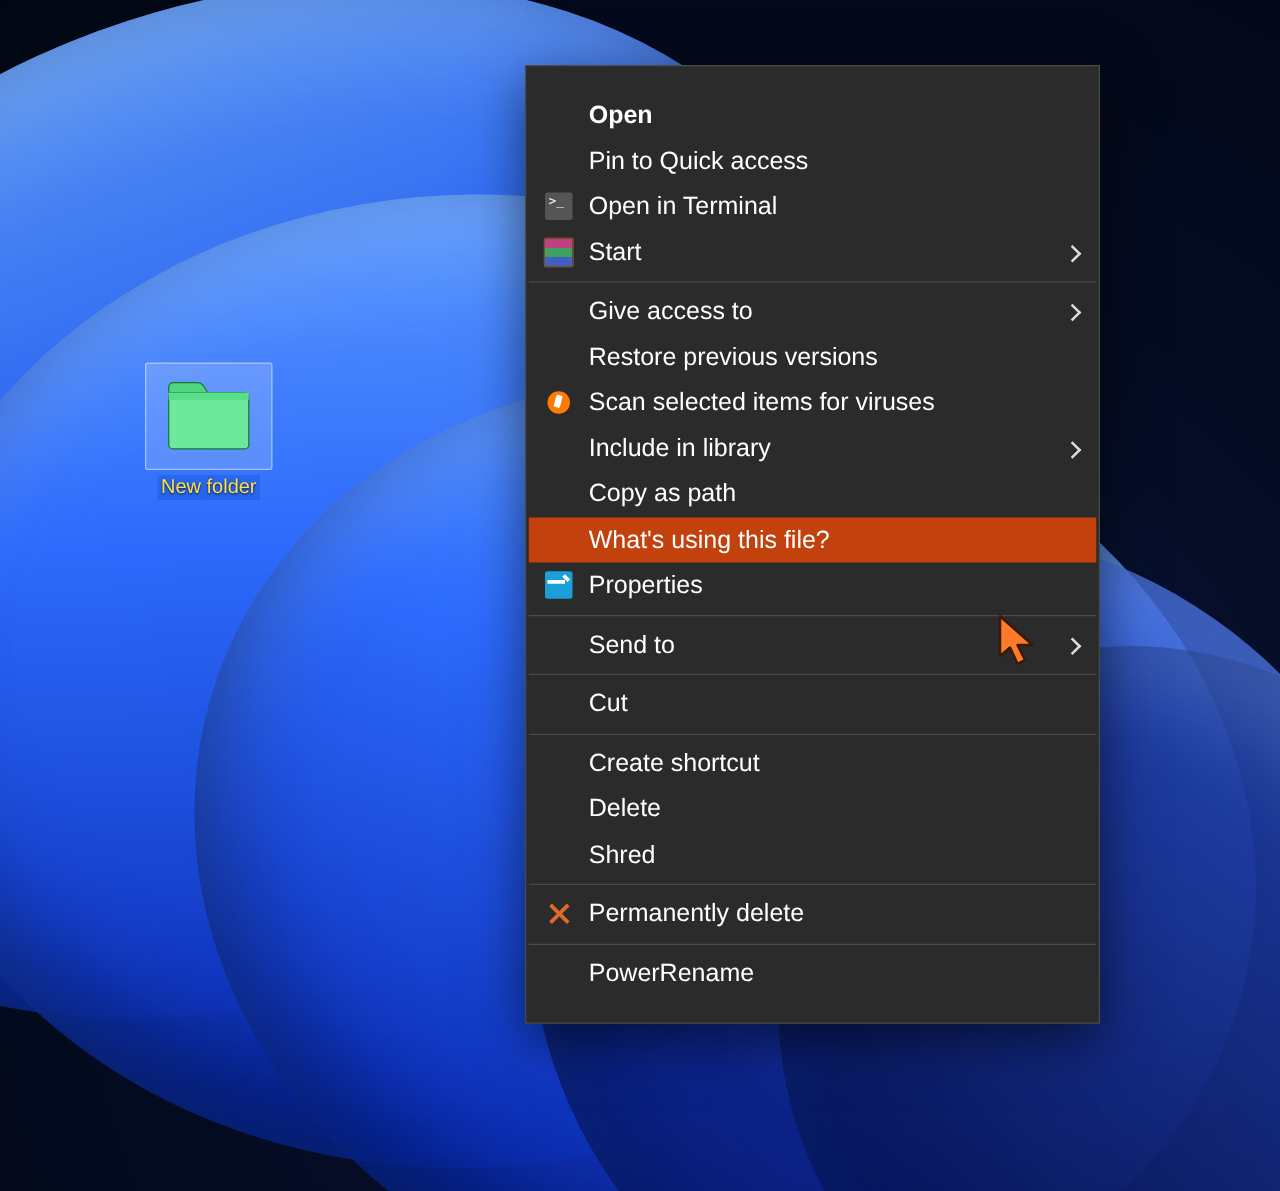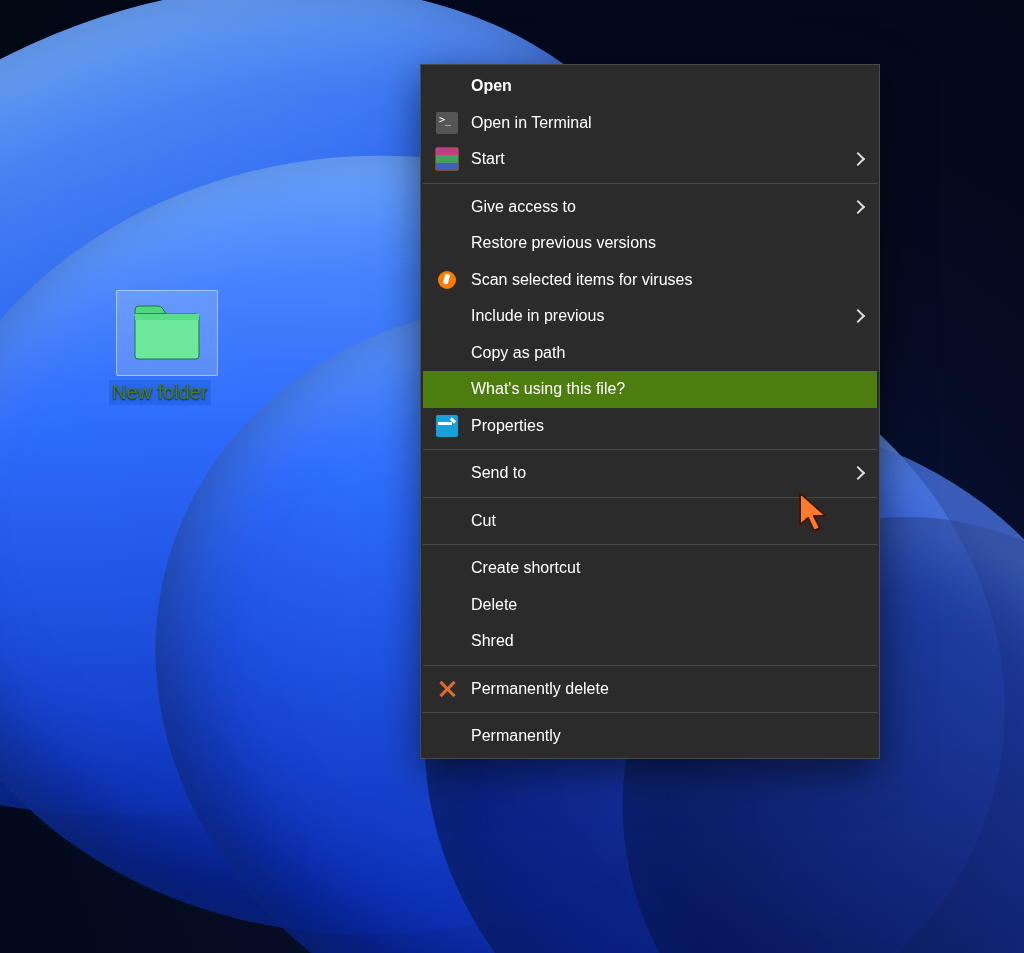--- a/index.html
+++ b/index.html
@@ -40,23 +40,23 @@
         background: linear-gradient(135deg, #3a6dff 0%, #0b1e7a 70%);}
   .p5 { width: 600px; height: 600px; left: 620px;  top: 520px; transform: rotate(100deg) skewX(-3deg); opacity:0.55;
         background: linear-gradient(135deg, #1c3aa5 0%, #070e3a 80%);}
 
   
   .desktop-item {
     position: absolute;
     left: 109px;
     top: 290px;
     width: 116px;
-    text-align: left;
-    color: #4d7c0f;
-    font-size: 20px;
+    text-align: center;
+    color: #fde047;
+    font-size: 16px;
     cursor: pointer;
   }
   .desktop-item .icon-wrap {
     width: 100px;
     height: 84px;
     margin: 0 auto 4px;
     background: rgba(255,255,255,0.18);
     border: 1px solid rgba(255,255,255,0.45);
     border-radius: 2px;
     display: flex;
@@ -68,41 +68,41 @@
     text-shadow: 0 1px 2px rgba(0,0,0,0.8);
     background: rgba(0,70,200,0.25);
     padding: 1px 3px;
     display: inline-block;
   }
 
   
   .context-menu {
     position: absolute;
     left: 420px;
-    top: 64px;
+    top: 52px;
     width: 454px;
     background: #2b2b2b;
     border: 1px solid #4a4a4a;
     box-shadow: 0 12px 40px rgba(0,0,0,0.55);
-    padding: 3px 2px;
+    padding: 21px 2px;
     color: #fff;
-    font-size: 16px;
+    font-size: 20px;
     line-height: 1;
   }
   .menu-item {
     display: flex;
     align-items: center;
     height: 36.5px;
     padding: 0 14px 0 0;
     cursor: default;
     position: relative;
   }
   .menu-item:hover,
   .menu-item.hovered {
-    background: #4d7c0f;
+    background: #c2410c;
   }
   .menu-item .icon-slot {
     width: 48px;
     display: flex;
     align-items: center;
     justify-content: center;
     flex: 0 0 48px;
   }
   .menu-item .text {
     flex: 1 1 auto;
@@ -169,20 +169,24 @@
   </div>
   <span class="label">New folder</span>
 </div>
 
 <div class="context-menu" id="ctxmenu">
     <div class="menu-item bold">
       <span class="icon-slot"></span>
       <span class="text">Open</span>
     </div>
     <div class="menu-item">
+      <span class="icon-slot"></span>
+      <span class="text">Pin to Quick access</span>
+    </div>
+    <div class="menu-item">
       <span class="icon-slot">
         <span class="ic ic-terminal"></span>
       </span>
       <span class="text">Open in Terminal</span>
     </div>
     <div class="menu-item">
       <span class="icon-slot">
         <span class="ic ic-winrar"></span>
       </span>
       <span class="text">Start</span>
@@ -199,21 +203,21 @@
       <span class="text">Restore previous versions</span>
     </div>
     <div class="menu-item">
       <span class="icon-slot">
         <span class="ic ic-avast"></span>
       </span>
       <span class="text">Scan selected items for viruses</span>
     </div>
     <div class="menu-item">
       <span class="icon-slot"></span>
-      <span class="text">Include in previous</span>
+      <span class="text">Include in library</span>
       <span class="arrow"><span class="chev"></span></span>
     </div>
     <div class="menu-item">
       <span class="icon-slot"></span>
       <span class="text">Copy as path</span>
     </div>
     <div class="menu-item hovered">
       <span class="icon-slot"></span>
       <span class="text">What's using this file?</span>
     </div>
@@ -250,19 +254,19 @@
     <div class="menu-sep"></div>
     <div class="menu-item">
       <span class="icon-slot">
         <span class="ic ic-x"></span>
       </span>
       <span class="text">Permanently delete</span>
     </div>
     <div class="menu-sep"></div>
     <div class="menu-item">
       <span class="icon-slot"></span>
-      <span class="text">Permanently</span>
+      <span class="text">PowerRename</span>
     </div>
   </div>
 
 <svg class="cursor" viewBox="0 0 34 44">
   <path d="M2 2 L2 34 L10 27 L16 40 L22 37 L16 25 L28 25 Z" fill="#ff7a2a" stroke="#3a1a00" stroke-width="2" stroke-linejoin="round"></path>
 </svg>
 
 </body></html>

